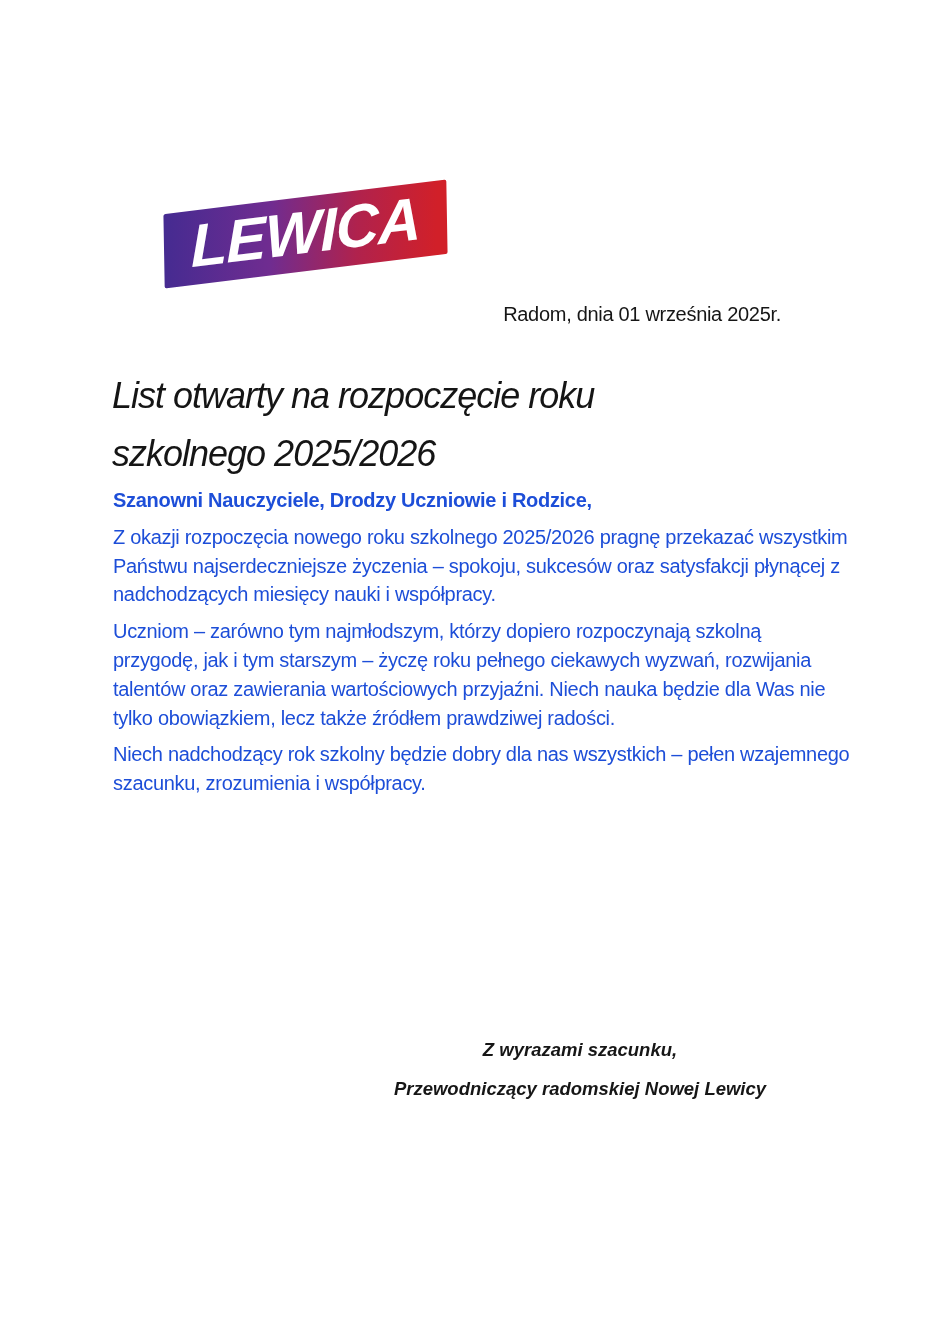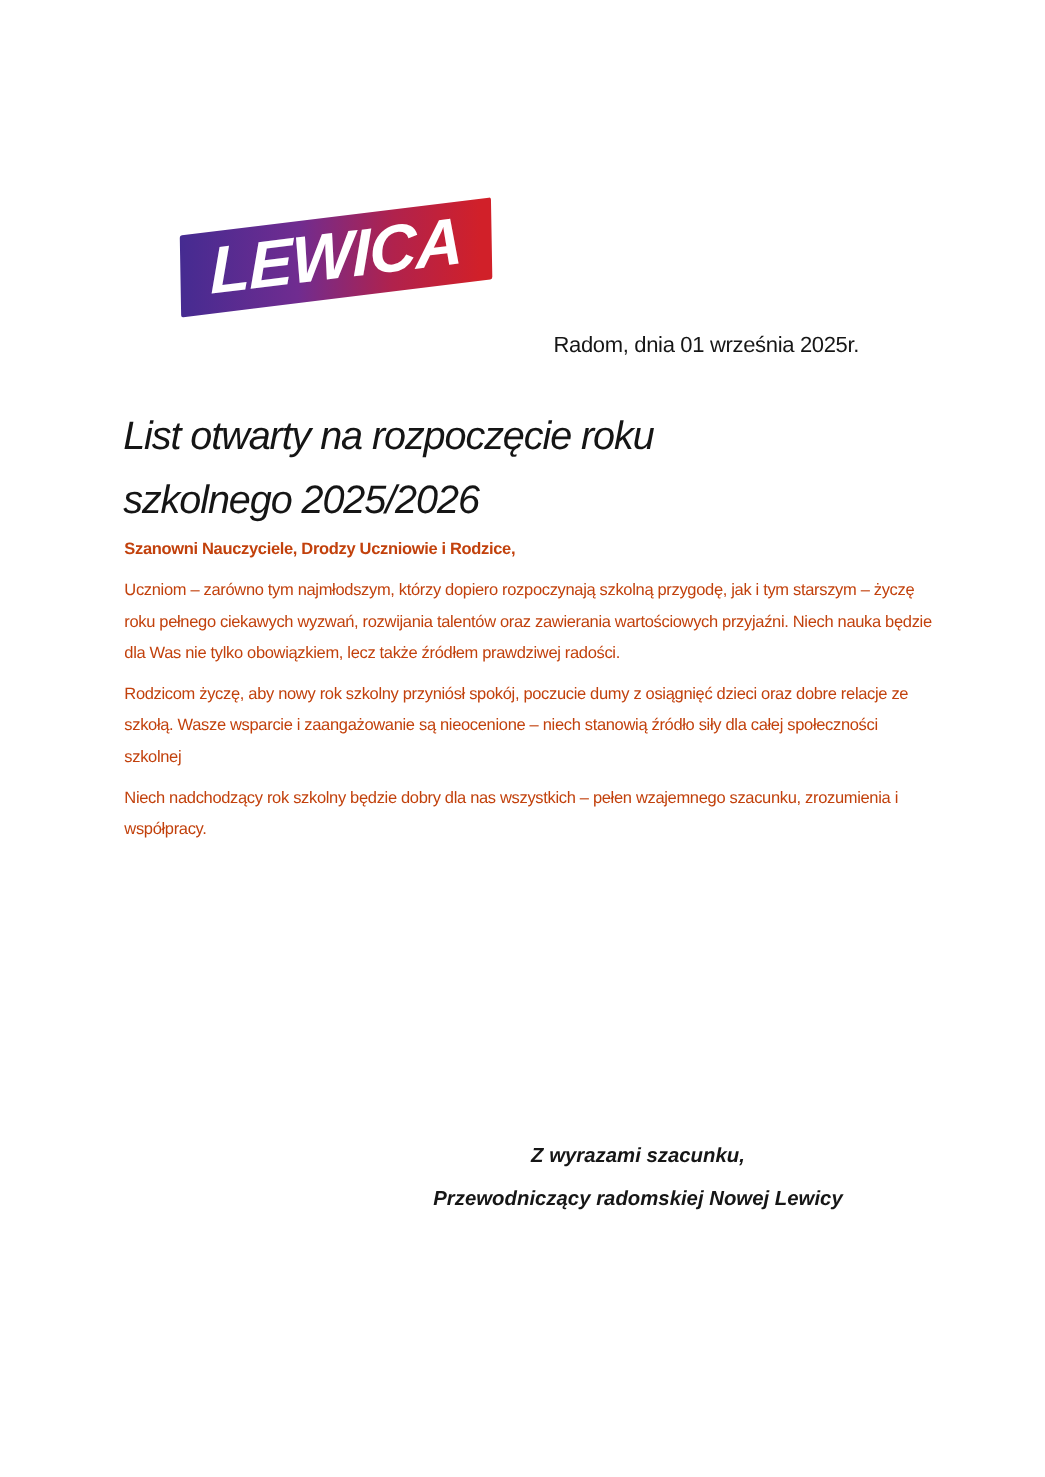--- a/index.html
+++ b/index.html
@@ -66,24 +66,24 @@
     color: #151515;
     margin-top: 39px;
   }
 
   
   .letter-body {
     position: absolute;
     left: 113px;
     top: 486px;
     width: 737px;
-    font-size: 15px;
+    font-size: 20px;
     line-height: 28.8px;
     letter-spacing: -0.3px;
-    color: #c2410c;
+    color: #1d4ed8;
   }
   .letter-body p {
     margin: 0 0 8px 0;
   }
   .salutation {
     font-weight: bold;
   }
 
   
   .signature-block {
@@ -112,21 +112,21 @@
 <div class="logo-banner" style="background: linear-gradient(92deg, rgb(69, 43, 145) 0%, rgb(112, 44, 144) 38%, rgb(176, 34, 77) 68%, rgb(209, 32, 41) 96%);">
   <span class="logo-text" style="color: rgb(255, 255, 255);">LEWICA</span>
 </div>
 
 <div class="date-line">Radom, dnia 01 września 2025r.</div>
 
 <h1 class="page-title">List otwarty na rozpoczęcie roku szkolnego 2025/2026</h1>
 
 <div class="letter-body">
   <p class="salutation">Szanowni Nauczyciele, Drodzy Uczniowie i Rodzice,</p>
+  <p>Z okazji rozpoczęcia nowego roku szkolnego 2025/2026 pragnę przekazać wszystkim Państwu najserdeczniejsze życzenia – spokoju, sukcesów oraz satysfakcji płynącej z nadchodzących miesięcy nauki i współpracy.</p>
   <p>Uczniom – zarówno tym najmłodszym, którzy dopiero rozpoczynają szkolną przygodę, jak i tym starszym – życzę roku pełnego ciekawych wyzwań, rozwijania talentów oraz zawierania wartościowych przyjaźni. Niech nauka będzie dla Was nie tylko obowiązkiem, lecz także źródłem prawdziwej radości.</p>
-  <p>Rodzicom życzę, aby nowy rok szkolny przyniósł spokój, poczucie dumy z osiągnięć dzieci oraz dobre relacje ze szkołą. Wasze wsparcie i zaangażowanie są nieocenione – niech stanowią źródło siły dla całej społeczności szkolnej</p>
   <p>Niech nadchodzący rok szkolny będzie dobry dla nas wszystkich – pełen wzajemnego szacunku, zrozumienia i współpracy.</p>
 </div>
 
 <div class="signature-block">
   <p>Z wyrazami szacunku,</p>
   <p>Przewodniczący radomskiej Nowej Lewicy</p>
 </div>
 
 </body></html>

